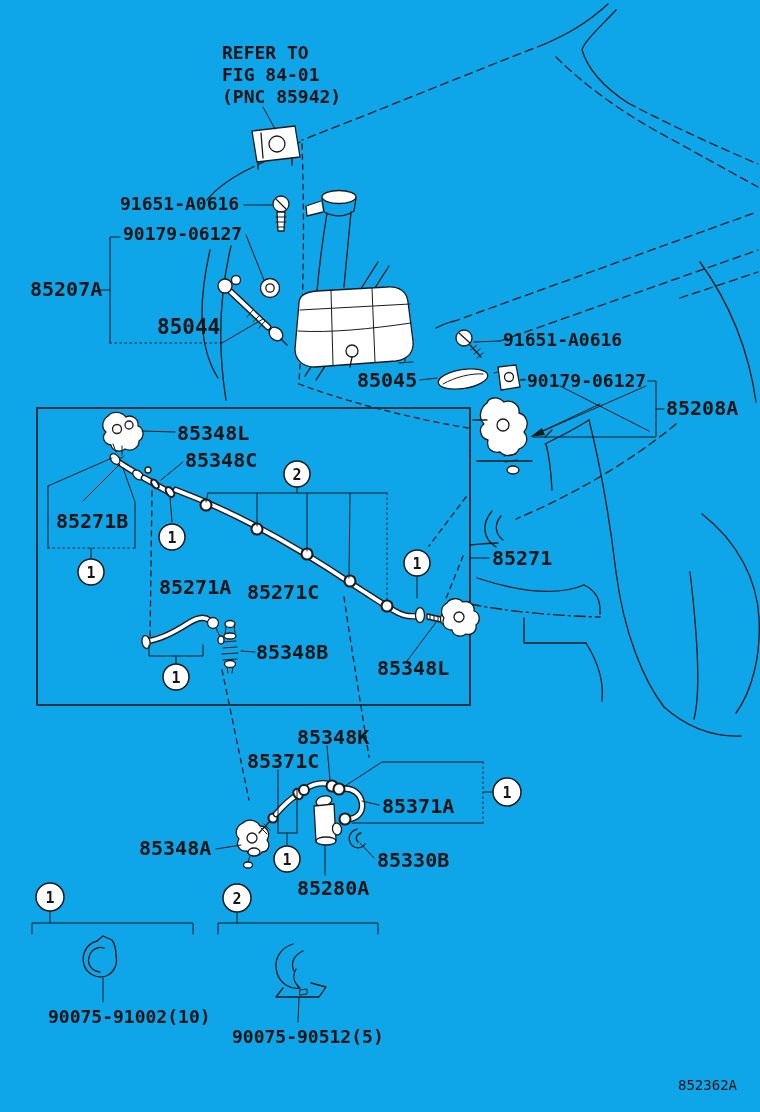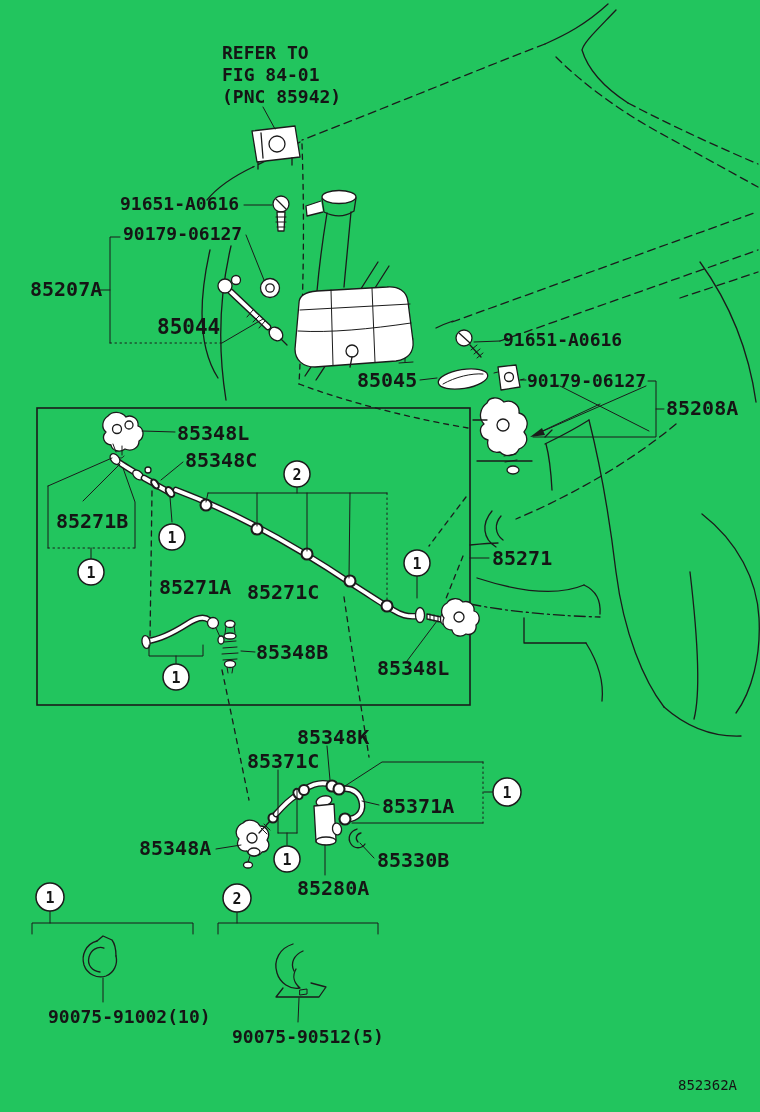--- a/index.html
+++ b/index.html
@@ -1,16 +1,16 @@
 <!DOCTYPE html>
 <html><head>
 <meta charset="utf-8">
 <style>
   html,body{margin:0;padding:0;background:#f2f2f2;}
-  #page{position:relative;width:760px;height:1112px;background:#22c55e;overflow:hidden;}
+  #page{position:relative;width:760px;height:1112px;background:#0ea5e9;overflow:hidden;}
   svg{display:block;}
   .ln{fill:none;stroke:#1b1b1b;stroke-width:1.3;stroke-linecap:round;stroke-linejoin:round;}
   .thin{stroke-width:1;}
   .dash{stroke-dasharray:8 5;}
   .dash2{stroke-dasharray:5 5;}
   .dot{stroke-dasharray:1.5 3.5;}
   .dashdot{stroke-dasharray:11 4 2 4;}
   .wfill{fill:#ffffff;stroke:#1b1b1b;stroke-width:1.3;stroke-linejoin:round;}
   .tube{fill:none;stroke:#1b1b1b;stroke-width:6.6;stroke-linecap:round;}
   .tubein{fill:none;stroke:#ffffff;stroke-width:3.8;stroke-linecap:round;}

